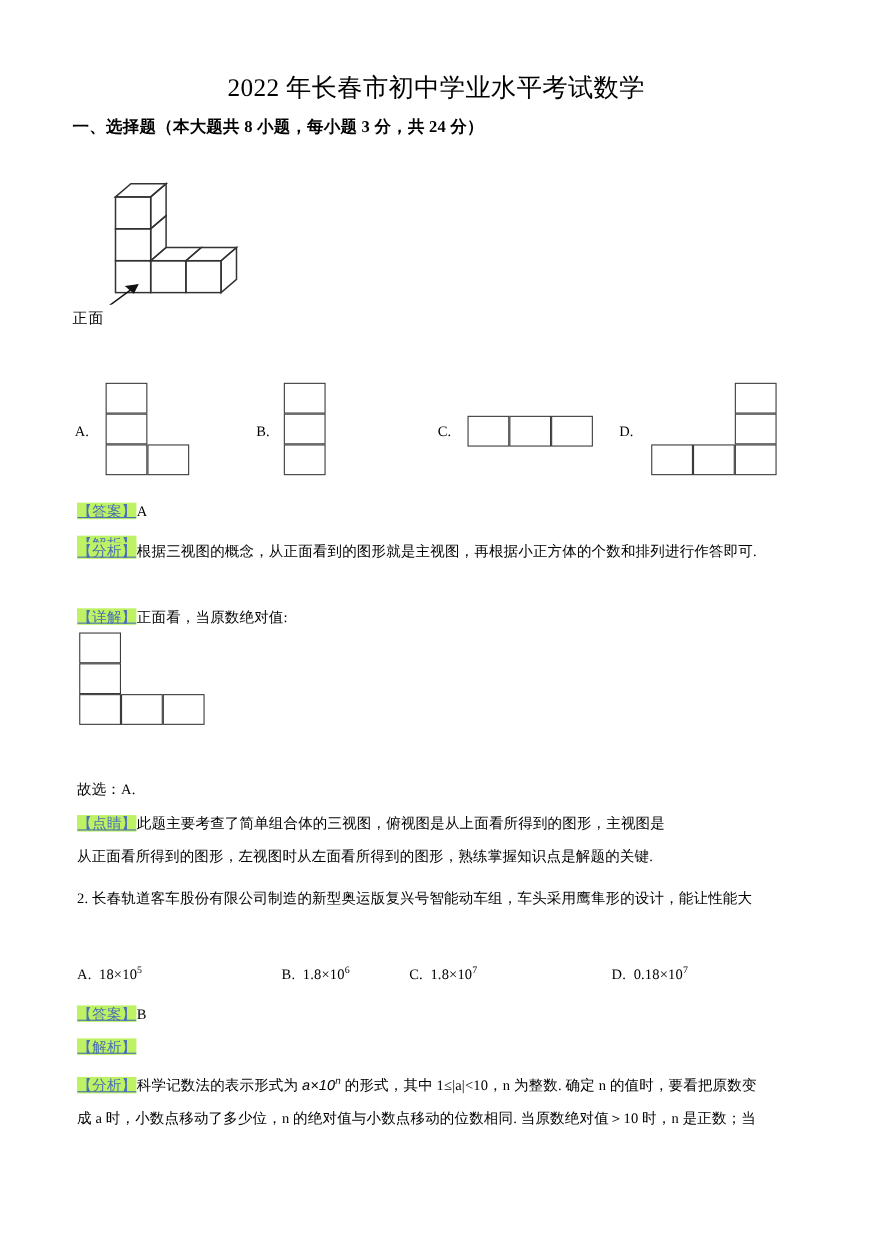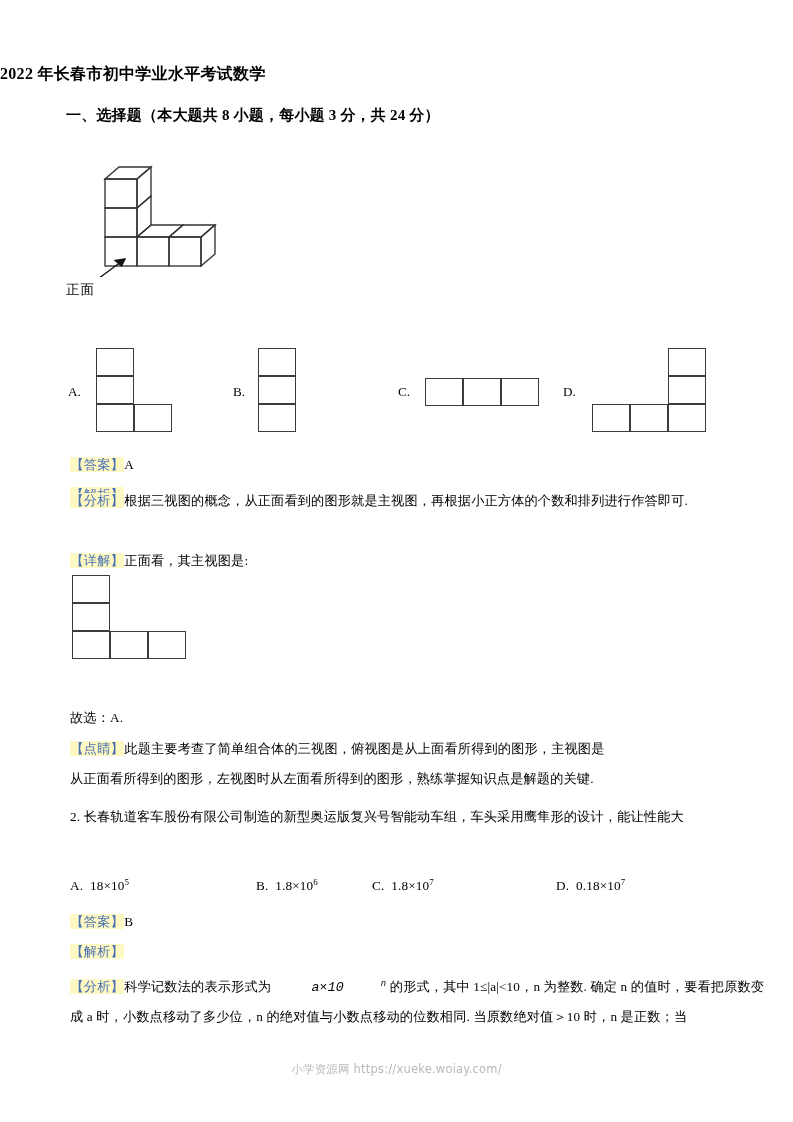--- a/index.html
+++ b/index.html
@@ -21,23 +21,23 @@
     left: 0; top: 0;
     width: 793px;
     height: 1122px;
   }
 
   .doc-title {
     position: absolute;
     left: 0;
     top: 64px;
     width: 793px;
-    text-align: left;
-    font-size: 16px;
-    font-weight: bold;
+    text-align: center;
+    font-size: 23px;
+    font-weight: normal;
     letter-spacing: 0.3px;
   }
 
   .section-head {
     position: absolute;
     left: 66px;
     top: 106px;
     font-size: 15px;
     font-weight: bold;
     letter-spacing: 0.2px;
@@ -46,22 +46,23 @@
   .body-line {
     position: absolute;
     font-size: 13.2px;
     line-height: 18px;
     letter-spacing: 0.15px;
     white-space: nowrap;
   }
 
   .tag {
     color: #4a6fb5;
-    background: #fef9c3;
+    background: #bef264;
     padding: 0 0.5px;
+    text-decoration: underline;
   }
 
   
   .solid-wrap {
     position: absolute;
     left: 95px;
     top: 162px;
     width: 150px;
     height: 115px;
   }
@@ -110,21 +111,21 @@
     top: 1062px;
     width: 793px;
     text-align: center;
     font-family: "DejaVu Sans", sans-serif;
     font-size: 11.5px;
     color: #b9b9b9;
     letter-spacing: 0.2px;
   }
 
   sup { font-size: 0.68em; vertical-align: super; line-height: 0; }
-  .ital { font-style: italic; font-family: Liberation Mono, monospace; margin-left: 37px; }
+  .ital { font-style: italic; font-family: Liberation Sans, sans-serif; }
 </style>
 </head>
 <body>
 
 <div class="page">
 
   <div class="doc-title">2022 年长春市初中学业水平考试数学</div>
 
   <div class="section-head">一、选择题（本大题共 8 小题，每小题 3 分，共 24 分）</div>
 
@@ -204,21 +205,21 @@
 
   <div class="body-line" style="left:70px; top:486px;">
     <span class="tag">【解析】</span>
   </div>
 
   <div class="body-line" style="left:70px; top:492px;">
     <span class="tag">【分析】</span><span>根据三视图的概念，从正面看到的图形就是主视图，再根据小正方体的个数和排列进行作答即可.</span>
   </div>
 
   <div class="body-line" style="left:70px; top:552px;">
-    <span class="tag">【详解】</span><span>正面看，其主视图是:</span>
+    <span class="tag">【详解】</span><span>正面看，当原数绝对值:</span>
   </div>
 
   <div class="detail-fig" style="width:114px; height:84px;">
     <div class="cell" style="left:0px;  top:0px;  width:38px; height:28px;"></div>
     <div class="cell" style="left:0px;  top:28px; width:38px; height:28px;"></div>
     <div class="cell" style="left:0px;  top:56px; width:38px; height:28px;"></div>
     <div class="cell" style="left:38px; top:56px; width:38px; height:28px;"></div>
     <div class="cell" style="left:76px; top:56px; width:38px; height:28px;"></div>
   </div>
 
@@ -250,15 +251,14 @@
 
   <div class="body-line" style="left:70px; top:943px;">
     <span class="tag">【解析】</span>
   </div>
 
   <div class="body-line" style="left:70px; top:978px;">
     <span class="tag">【分析】</span><span>科学记数法的表示形式为 </span><span class="ital">a×10</span><sup class="ital">n</sup><span> 的形式，其中 1≤|a|&lt;10，n 为整数. 确定 n 的值时，要看把原数变</span>
   </div>
   <div class="body-line" style="left:70px; top:1008px;">成 a 时，小数点移动了多少位，n 的绝对值与小数点移动的位数相同. 当原数绝对值＞10 时，n 是正数；当</div>
 
-  <div class="watermark">小学资源网 https://xueke.woiay.com/</div>
 
 </div>
 
 </body></html>

